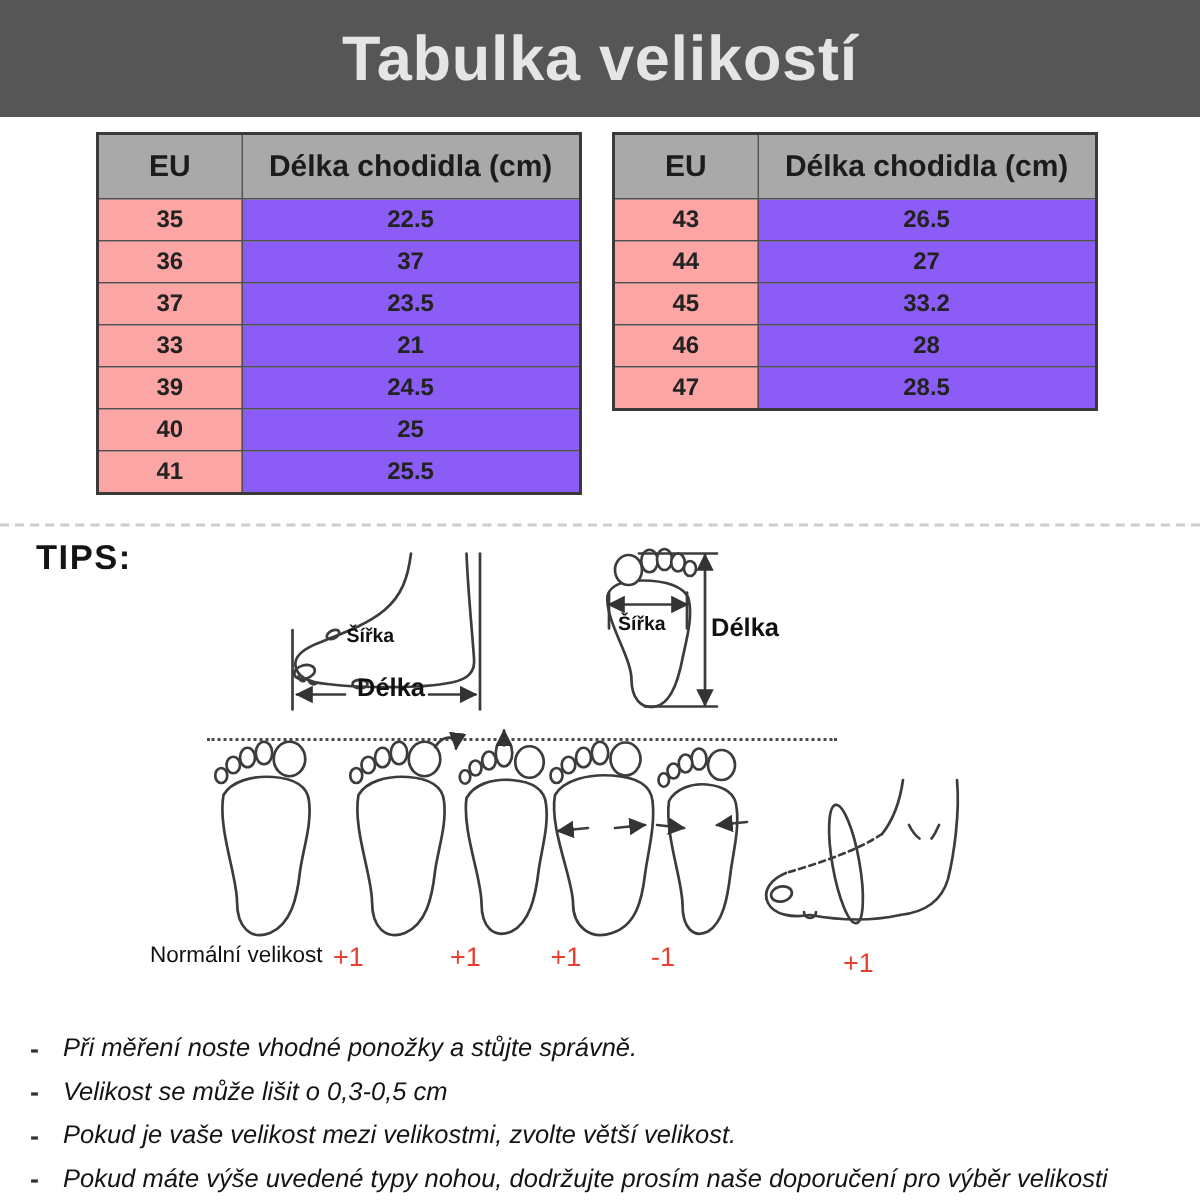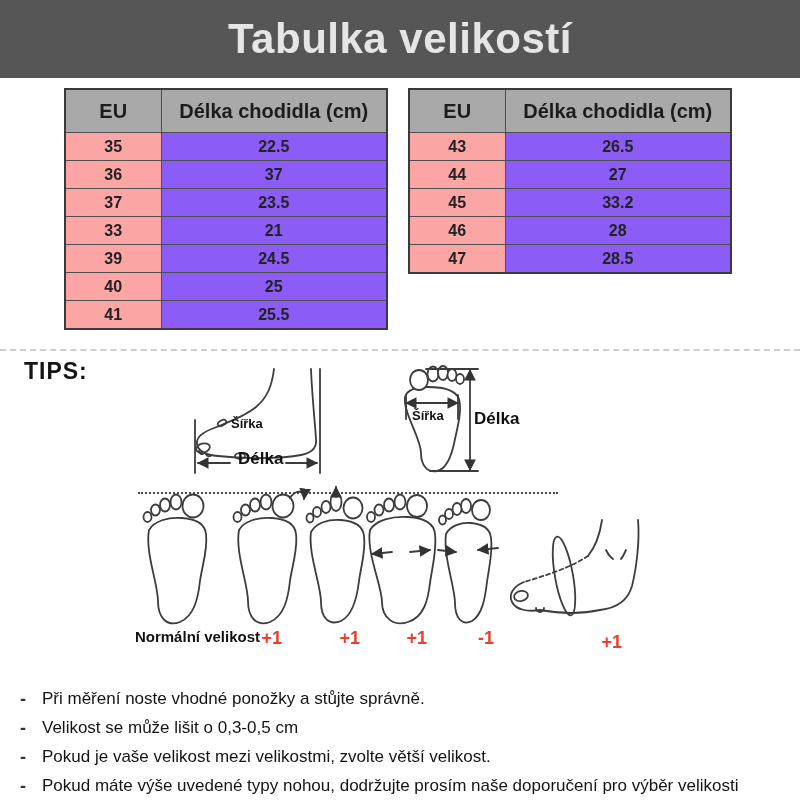--- a/index.html
+++ b/index.html
@@ -39,27 +39,27 @@
   .tips svg{position:absolute;overflow:visible;}
   .ln{stroke:#3c3c3c;stroke-width:1.8;fill:none;stroke-linecap:round;stroke-linejoin:round;}
   .fillw{fill:#ffffff;}
   .dash{stroke-dasharray:4 3;}
 
   .measure-label{position:absolute;font-size:13px;font-weight:bold;color:#111;white-space:nowrap;}
   .measure-label.big{font-size:17px;}
 
   .dotted-line{position:absolute;left:138px;top:140px;width:420px;border-top:2px dotted #4a4a4a;}
 
-  .foot-label{position:absolute;top:276px;text-align:right;font-size:15px;font-weight:bold;color:#111;white-space:nowrap;}
+  .foot-label{position:absolute;top:276px;text-align:left;font-size:15px;font-weight:normal;color:#111;white-space:nowrap;}
   .foot-label.red{color:#e8402f;font-size:18px;}
 
   .notes{position:absolute;top:688px;left:0;width:800px;margin:0;padding:0;list-style:none;}
   .notes li{display:flex;align-items:flex-start;padding-left:20px;margin-bottom:7px;line-height:22px;}
   .note-bullet{width:22px;font-size:18px;font-weight:bold;color:#333;flex:0 0 22px;}
-  .note-text{font-size:17px;color:#141414;}
+  .note-text{font-size:17px;color:#141414;font-style:italic;}
 </style>
 </head>
 <body>
 
 <div class="banner">
   <h1>Tabulka velikostí</h1>
 </div>
 
 <table class="size-table t-left">
   <colgroup>

